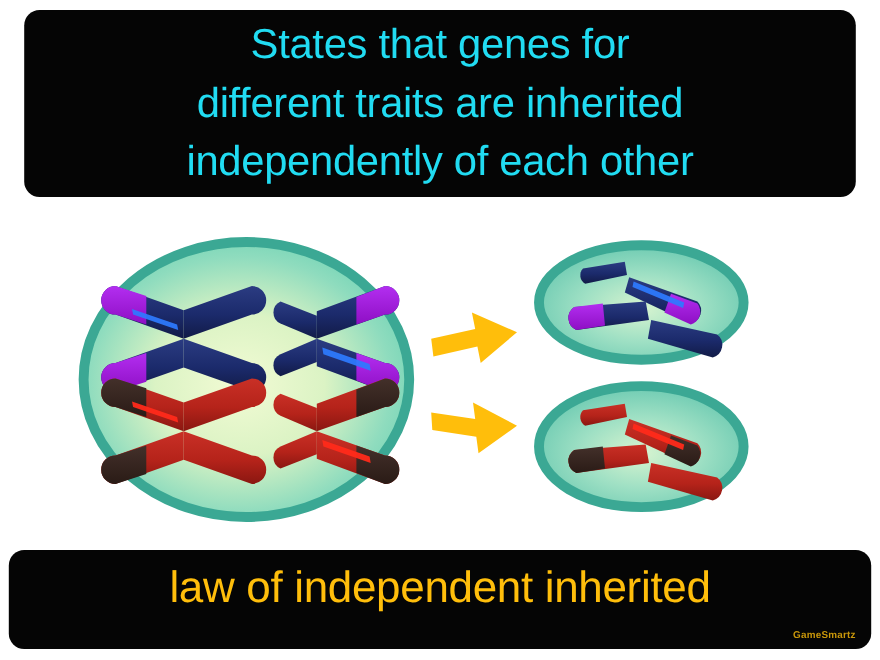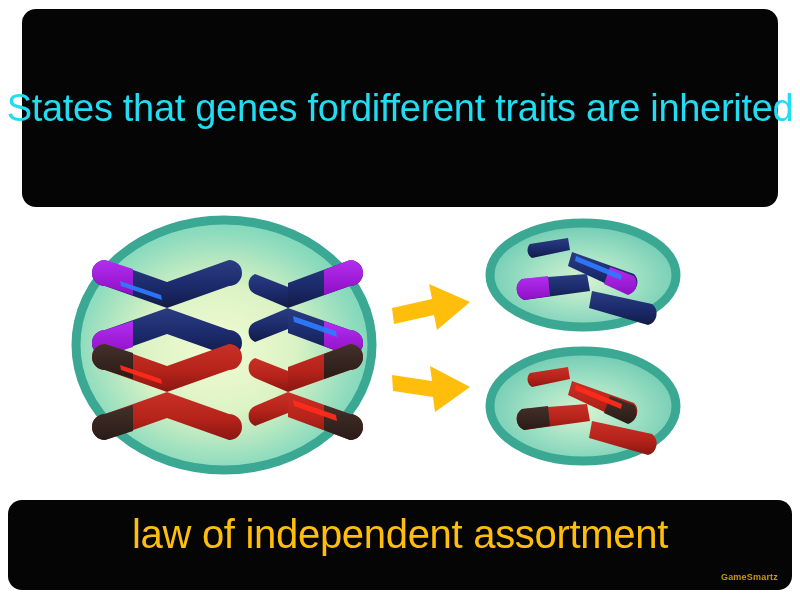--- a/index.html
+++ b/index.html
@@ -14,25 +14,25 @@
     overflow: hidden;
     font-family: "Liberation Sans", sans-serif;
   }
 
   
   .definition-box {
     position: absolute;
     left: 22px;
     top: 9px;
     width: 756px;
-    height: 198px;
+    height: 170px;
     background: #050505;
     border-radius: 14px;
     display: flex;
-    flex-direction: row;
+    flex-direction: column;
     align-items: center;
     justify-content: center;
     box-sizing: border-box;
     padding: 2px 10px;
   }
   .definition-line {
     color: #21DCF2;
     font-size: 38px;
     line-height: 53px;
     letter-spacing: -0.3px;
@@ -86,20 +86,21 @@
   .illustration svg {
     display: block;
   }
 </style>
 </head>
 <body>
 
 <div class="definition-box">
   <div class="definition-line">States that genes for</div>
   <div class="definition-line">different traits are inherited</div>
+  <div class="definition-line">independently of each other</div>
 </div>
 
 <div class="illustration">
 <svg width="800" height="300" viewBox="0 0 800 300" xmlns="http://www.w3.org/2000/svg">
   <defs>
     <radialGradient id="cytoGrad" cx="48%" cy="52%" r="62%">
       <stop offset="0%" stop-color="#F2FBD4"></stop>
       <stop offset="42%" stop-color="#DBF3C4"></stop>
       <stop offset="75%" stop-color="#8FDCBE"></stop>
       <stop offset="100%" stop-color="#63CFB2"></stop>
@@ -226,15 +227,15 @@
         <path d="M 0,0 L -66,9 A 12,12 0 0 1 -68,-12 L -3,-17 Z" fill="url(#redArm)"></path>
         <path d="M 2,0 L 62,13 A 12,12 0 0 1 58,34 L -1,17 Z" fill="url(#redArm)"></path>
         <path d="M -40,5 L -66,9 A 12,12 0 0 1 -68,-12 L -42,-15 Z" fill="url(#darkTip)"></path>
       </g>
     </g>
   </g>
 </svg>
 </div>
 
 <div class="term-box">
-  <div class="term-label">law of independent assortment</div>
+  <div class="term-label">law of independent inherited</div>
   <div class="watermark">GameSmartz</div>
 </div>
 
 </body></html>

